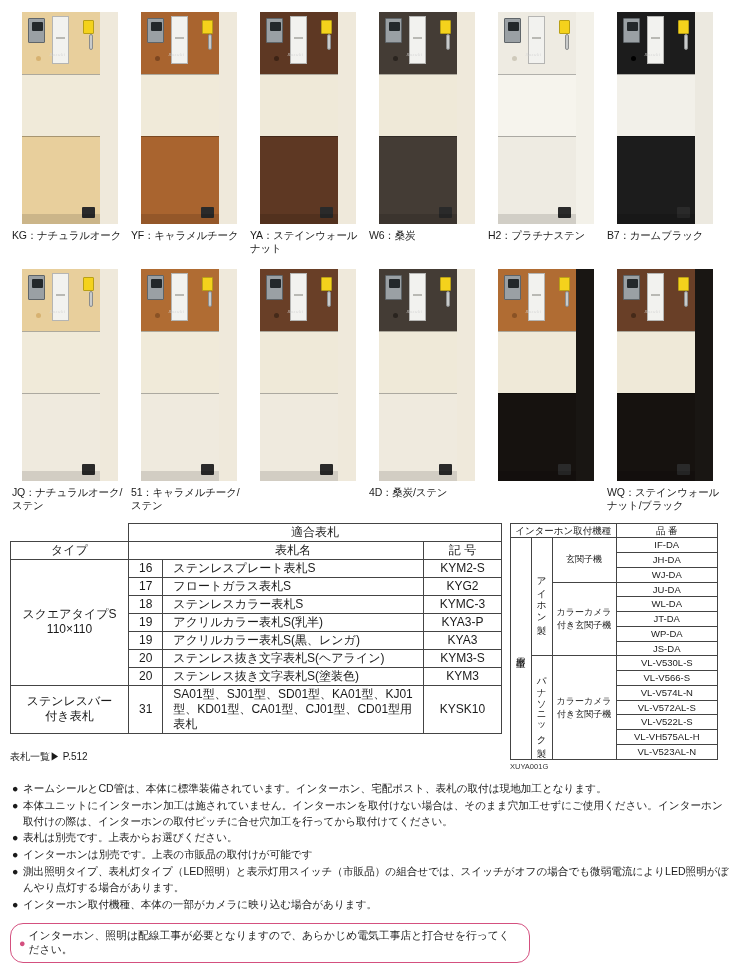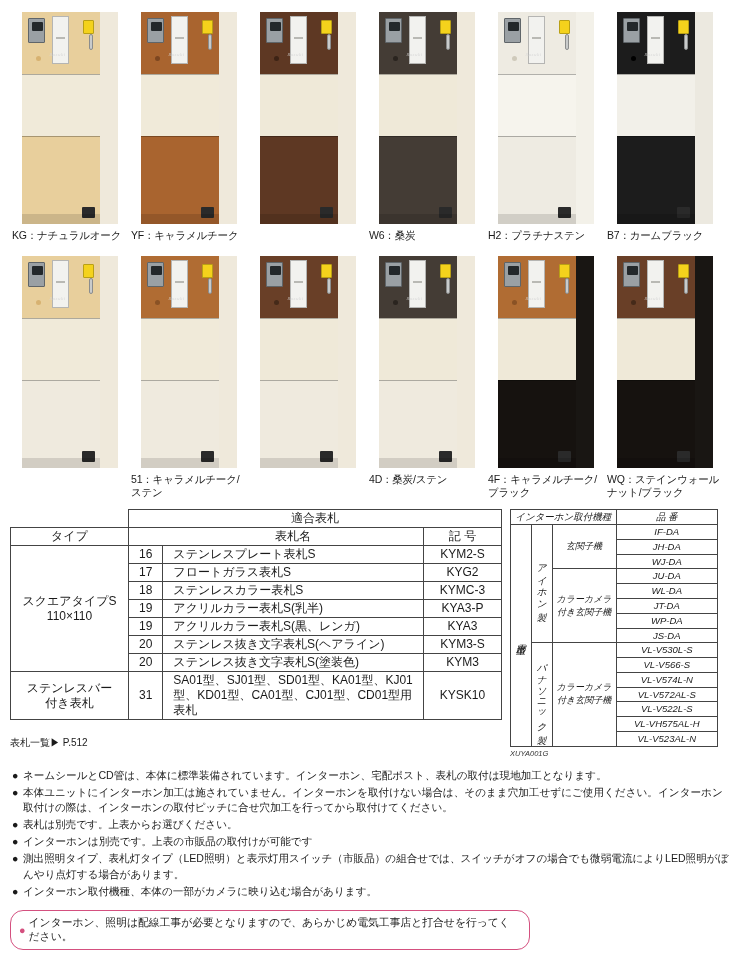--- a/index.html
+++ b/index.html
@@ -207,20 +207,21 @@
               </div>
       <div class="sign">Suzuki</div>
       <div class="knob" style="left:14px; top:44px; background:#3d2315"></div>
       <div class="sticker"></div>
       <div class="handle"></div>
       <div class="lockbox"></div>
       <div class="plinth"></div>
     </div>
           </div>
         </div>
+        <div class="cap">YA：ステインウォールナット</div>
       </div>
       <div class="cell">
         <div class="img-wrap">
           <div class="post">
     <div class="pillar" style="background:#efe9db"></div>
     <div class="face">
       <div class="sec sec-top" style="background:#443c35"></div>
       <div class="sec sec-mid" style="background:#efe9d8"></div>
       <div class="sec sec-bot" style="background:#443c35"></div>
       <div class="hline" style="top:62px"></div>
@@ -309,20 +310,21 @@
               </div>
       <div class="sign">Suzuki</div>
       <div class="knob" style="left:14px; top:44px; background:#d7b271"></div>
       <div class="sticker"></div>
       <div class="handle"></div>
       <div class="lockbox"></div>
       <div class="plinth"></div>
     </div>
           </div>
         </div>
+        <div class="cap">JQ：ナチュラルオーク/ステン</div>
       </div>
       <div class="cell">
         <div class="img-wrap">
           <div class="post">
     <div class="pillar" style="background:#efe9db"></div>
     <div class="face">
       <div class="sec sec-top" style="background:#b06c33"></div>
       <div class="sec sec-mid" style="background:#f0ead9"></div>
       <div class="sec sec-bot" style="background:#efeade"></div>
       <div class="hline" style="top:62px"></div>
@@ -407,21 +409,20 @@
               </div>
       <div class="sign">Suzuki</div>
       <div class="knob" style="left:14px; top:44px; background:#8a5225"></div>
       <div class="sticker"></div>
       <div class="handle"></div>
       <div class="lockbox"></div>
       <div class="plinth"></div>
     </div>
           </div>
         </div>
-        <div class="cap">4F：キャラメルチーク/ブラック</div>
       </div>
       <div class="cell">
         <div class="img-wrap">
           <div class="post">
     <div class="pillar" style="background:#191613"></div>
     <div class="face">
       <div class="sec sec-top" style="background:#693f27"></div>
       <div class="sec sec-mid" style="background:#efe9d8"></div>
       <div class="sec sec-bot" style="background:#16120f"></div>
       <div class="hline" style="top:62px"></div>
@@ -505,21 +506,21 @@
               </td>
               <td class="c-no">31</td>
               <td class="c-name tiny">SA01型、SJ01型、SD01型、KA01型、KJ01型、KD01型、CA01型、CJ01型、CD01型用表札</td>
               <td class="c-code">KYSK10</td>
             </tr>
           </tbody>
       </table>
       <div class="note-link">表札一覧▶ P.512</div>
     </div>
 
-    <div style="width:212px;font-style:italic;">
+    <div style="width:212px;">
       <table class="tbl-right">
         <thead>
           <tr>
             <th colspan="3">インターホン取付機種</th>
             <th>品 番</th>
           </tr>
         </thead>
         <tbody id="intercom-body">
             <tr>
               <td rowspan="15" style="width: 16px;"><span class="vert">露出型</span></td>

